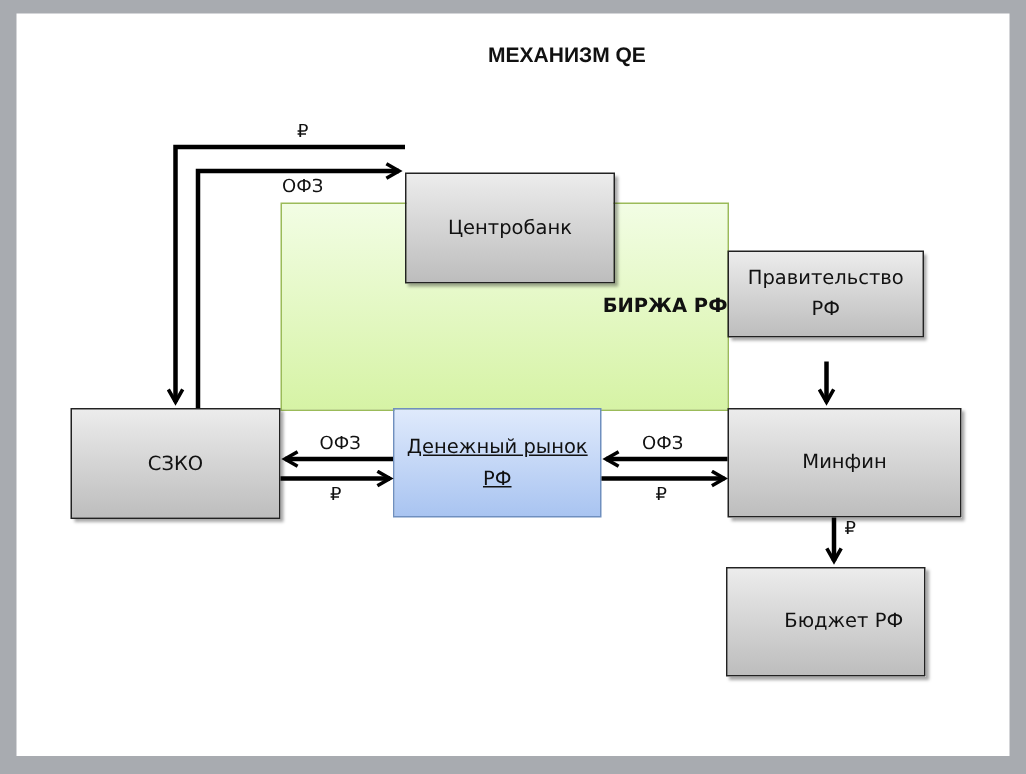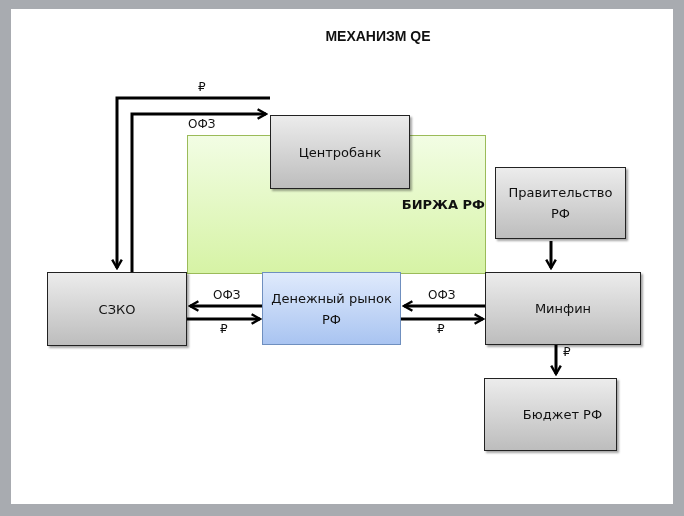--- a/index.html
+++ b/index.html
@@ -61,30 +61,30 @@
 <div class="title">МЕХАНИЗМ QE</div>
 
 <div class="exchange">
   <span>БИРЖА РФ</span>
 </div>
 
 <div class="box" style="left:270px; top:77px; width:140px; height:74px;margin-top:38px;">
   <span>Центробанк</span>
 </div>
 
-<div class="box" style="left:485px; top:167px; width:131px; height:72px;margin-left:10px;">
+<div class="box" style="left:485px; top:167px; width:131px; height:58px;">
   <span style="padding:0 4px;">Правительство РФ</span>
 </div>
 
 <div class="box" style="left:47px; top:272px; width:140px; height:74px;">
   <span>СЗКО</span>
 </div>
 
 <div class="box moneymarket" style="left:262px; top:272px; width:139px; height:73px;">
-  <span style="padding:0 0;">Денежный рынок РФ</span>
+  <span style="padding:0 0;text-decoration:underline;">Денежный рынок РФ</span>
 </div>
 
 <div class="box" style="left:485px; top:272px; width:156px; height:73px;">
   <span>Минфин</span>
 </div>
 
 <div class="box" style="left:484px; top:378px; width:133px; height:73px;padding-left:24px;">
   <span>Бюджет РФ</span>
 </div>
 

